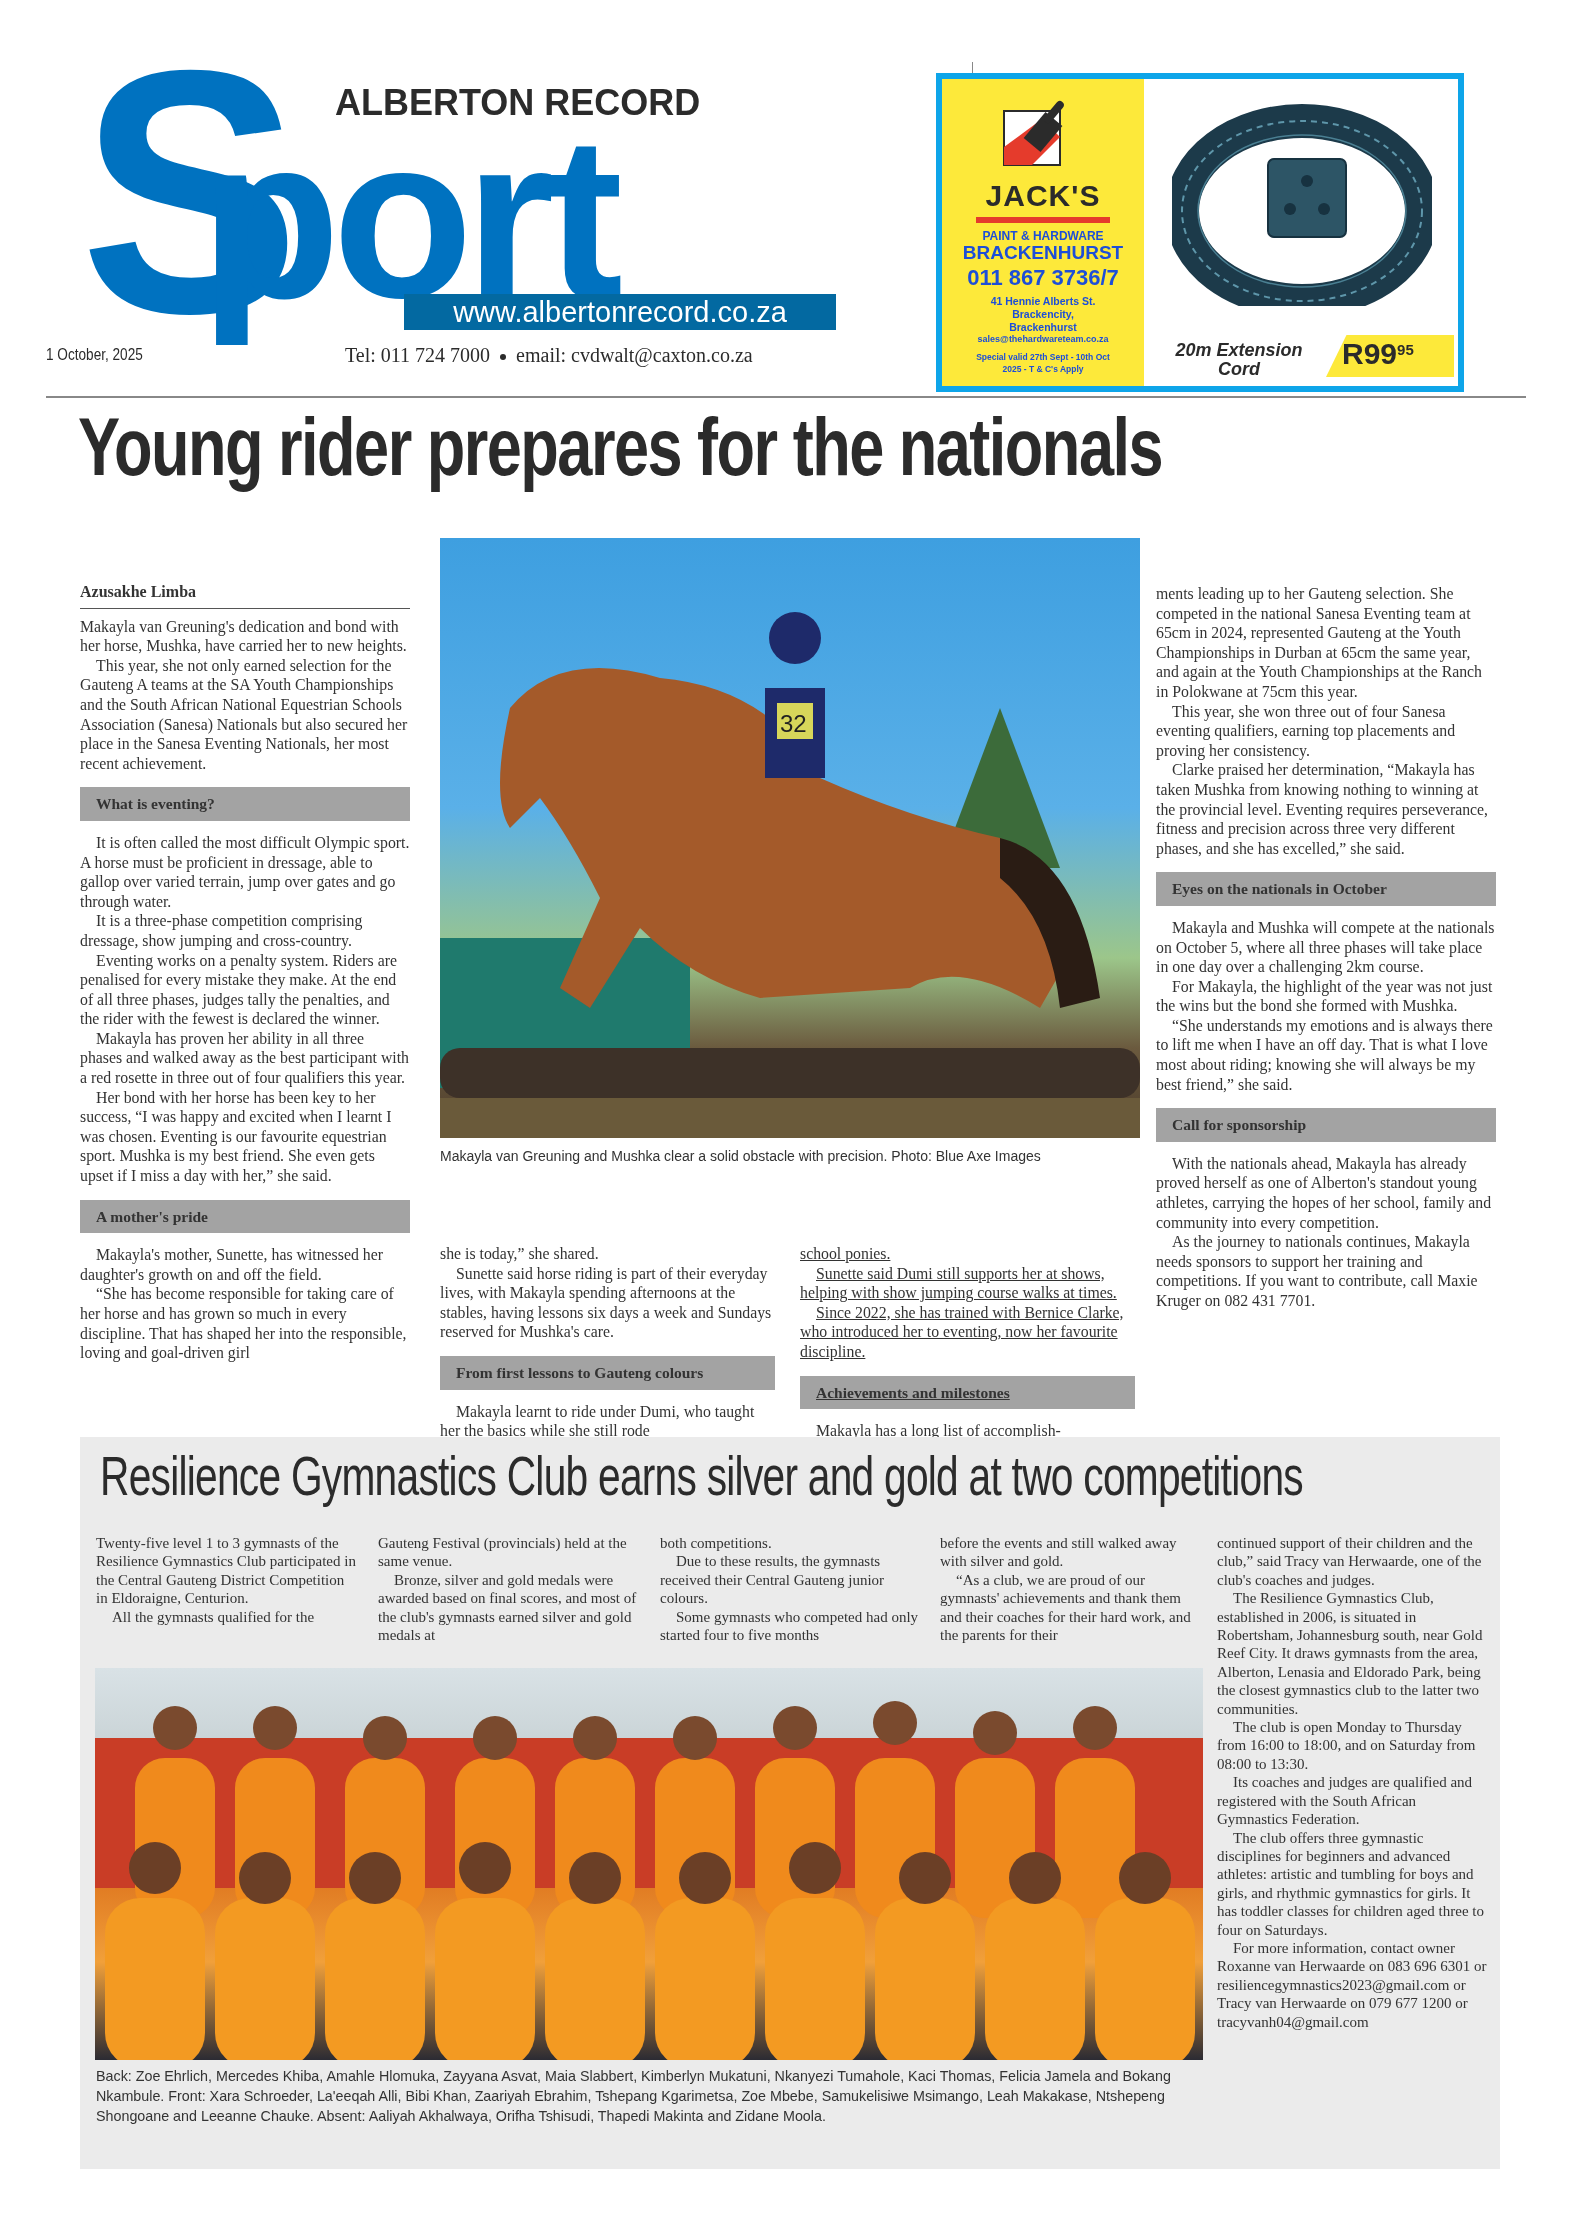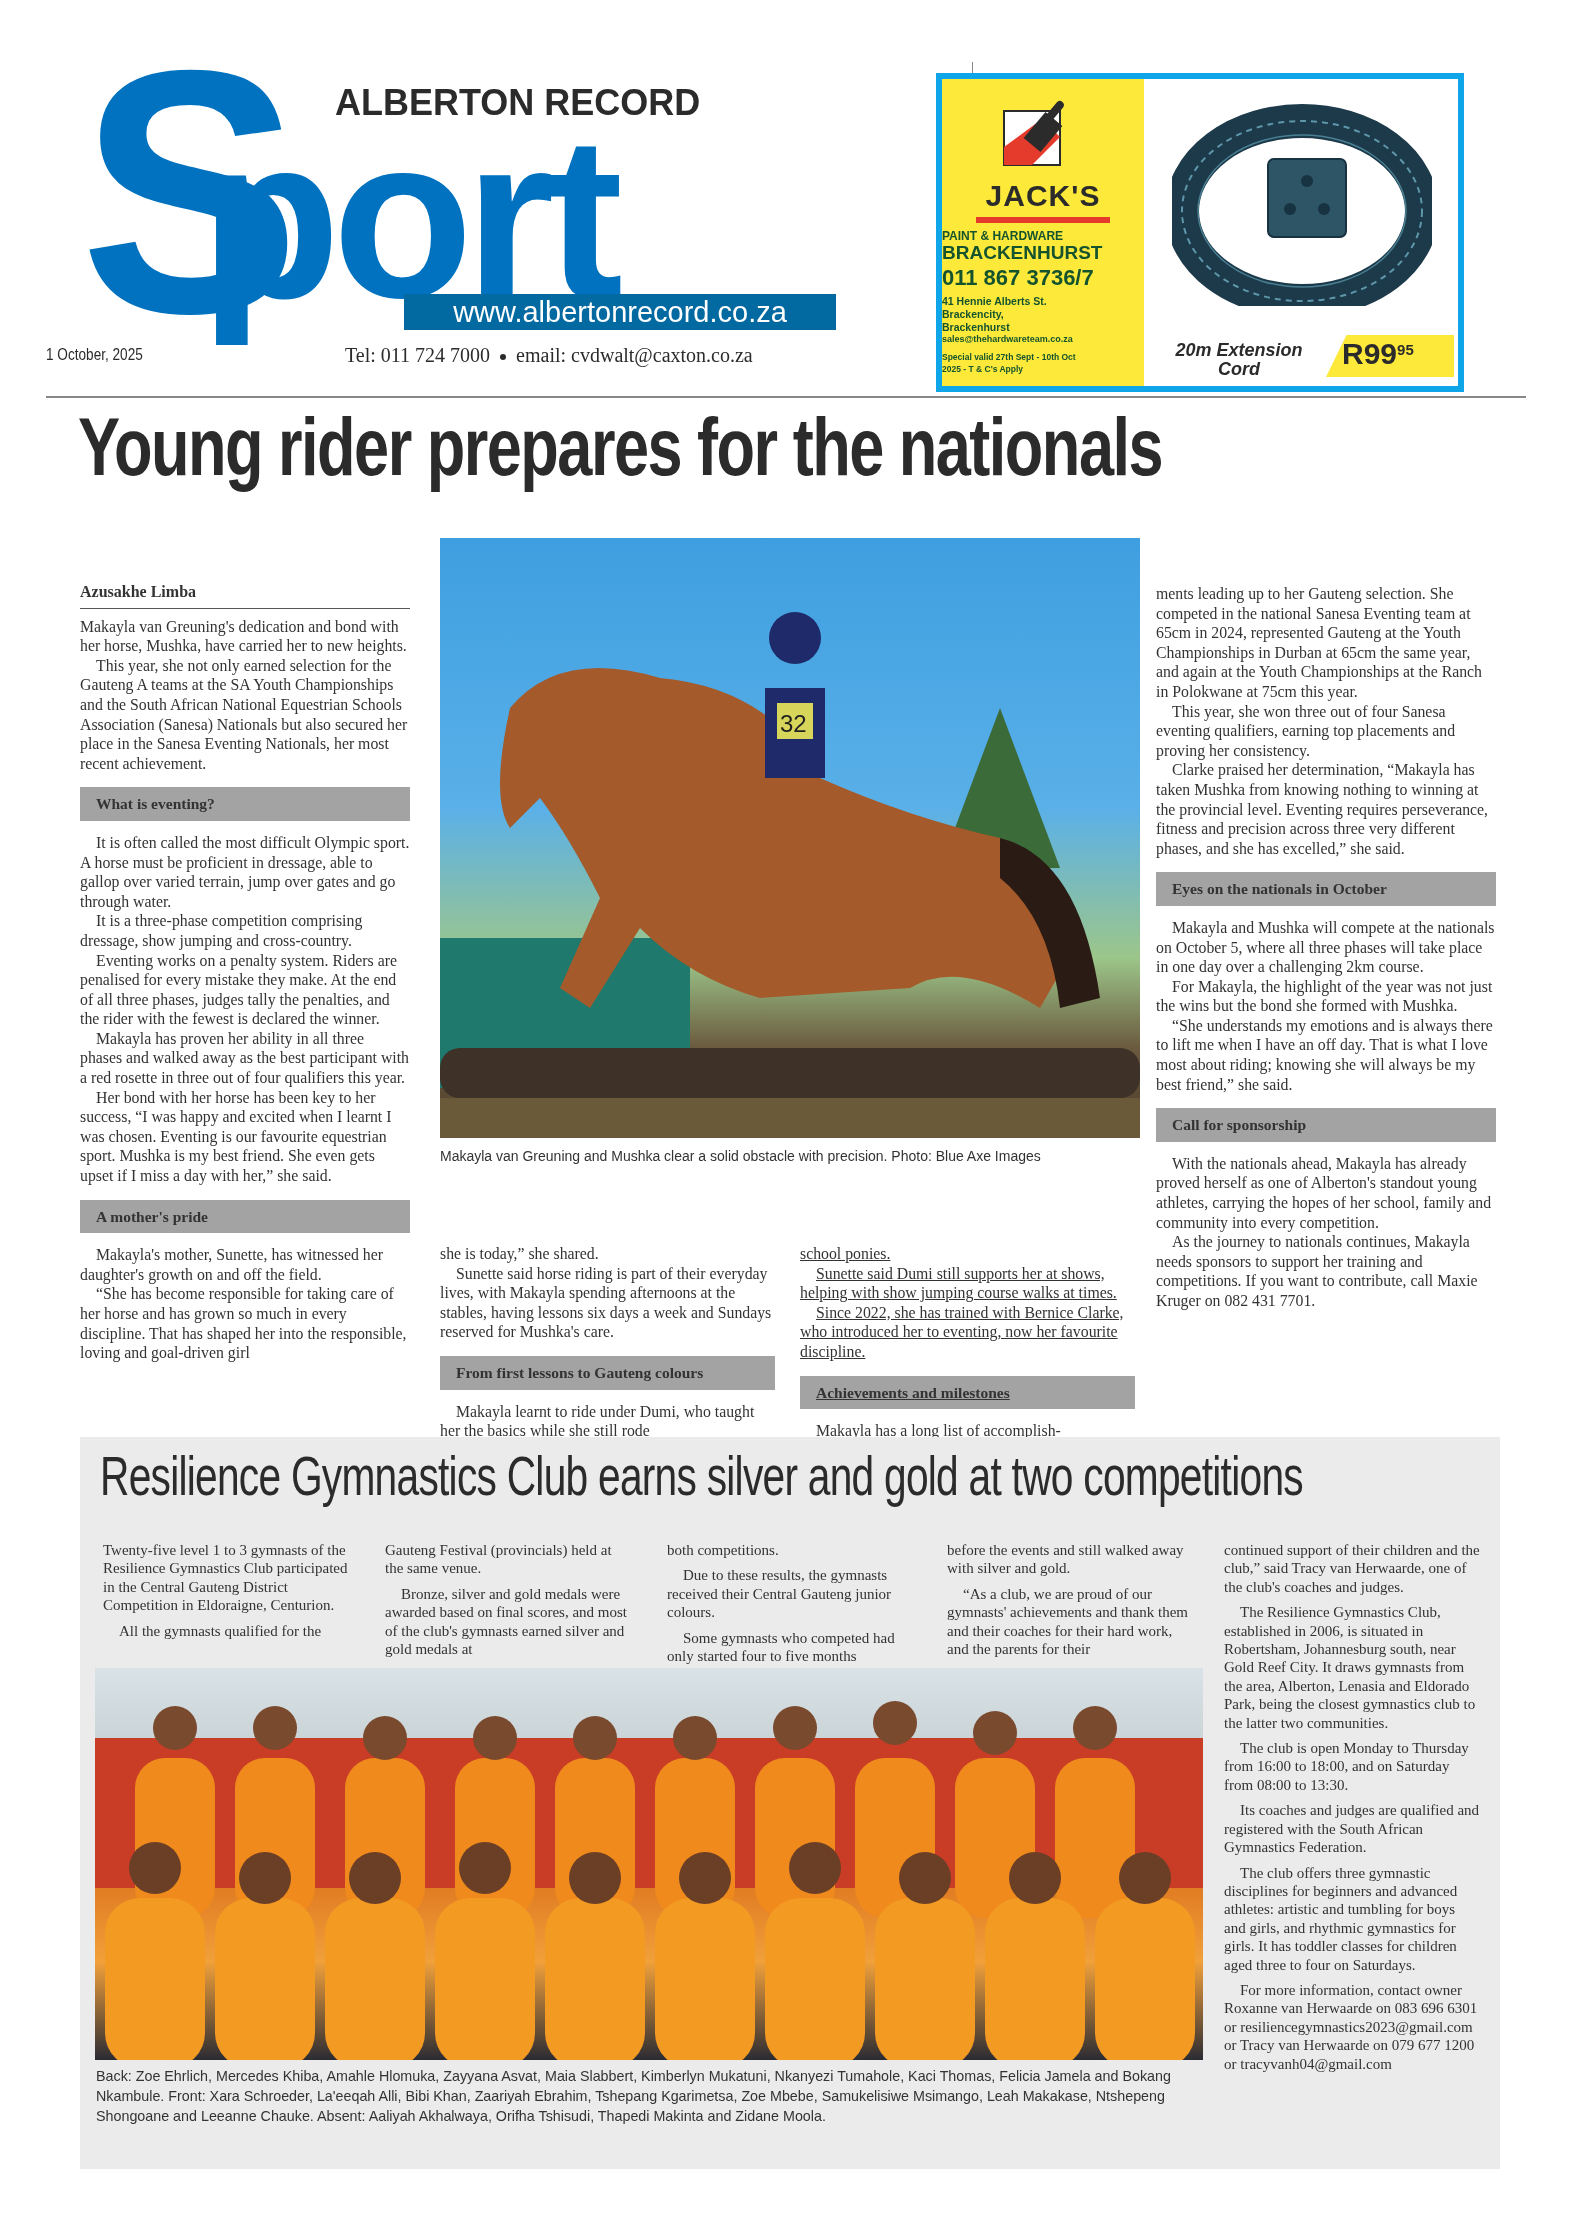--- a/index.html
+++ b/index.html
@@ -16,21 +16,21 @@
   .mast-dot { display:inline-block; width:6px; height:6px; border-radius:3px; background:#2b2b2b; margin:0 10px; vertical-align:middle; }
   .v-div { left:972px; top:62px; width:1px; height:330px; background:#888; }
   .h-div { left:46px; top:396px; width:1480px; height:2px; background:#888; }
 
   
   .ad { left:936px; top:73px; width:516px; height:307px; border:6px solid #0ea5e9; background:#fff; }
   .ad-yellow { left:0; top:0; width:202px; height:307px; background:#fde93a; }
   .ad-logo { left:60px; top:18px; width:80px; height:70px; }
   .ad-brand { left:0; width:202px; top:100px; text-align:center; font-family:"Liberation Sans", sans-serif; font-weight:bold; font-size:30px; color:#2b2b2b; letter-spacing:1px; }
   .ad-redbar { left:34px; top:138px; width:134px; height:6px; background:#e53b2c; }
-  .ad-line { left:0; width:202px; text-align:left; font-family:"Liberation Sans", sans-serif; color:#14532d; font-weight:bold; }
+  .ad-line { left:0; width:202px; text-align:center; font-family:"Liberation Sans", sans-serif; color:#1d4ed8; font-weight:bold; }
   .ad-coil { left:230px; top:22px; width:260px; height:205px; }
   .ad-product { left:212px; top:262px; width:170px; text-align:center; font-family:"Liberation Sans", sans-serif; font-weight:bold; font-style:italic; font-size:18px; line-height:19px; color:#2b2b2b; }
   .ad-price-bg { left:384px; top:256px; width:128px; height:42px; background:#fde93a; clip-path:polygon(16% 0,100% 0,100% 100%,0 100%); }
   .ad-price { left:400px; top:258px; font-family:"Liberation Sans", sans-serif; font-weight:bold; font-size:30px; color:#2b2b2b; }
   .ad-price sup { font-size:15px; vertical-align:top; position:relative; top:4px; }
 
   
   .hl1 { left:78px; top:400px; font-family:"Liberation Sans", sans-serif; font-weight:bold; font-size:82px; color:#2b2b2b; letter-spacing:-2px; transform:scaleX(0.77); transform-origin:left top; white-space:nowrap; }
 
   
@@ -40,21 +40,21 @@
   .byline { font-weight:bold; font-size:16px; border-bottom:1px solid #555; padding-bottom:6px; margin-bottom:8px; }
   .subhead { background:#a3a3a3; font-weight:bold; font-size:15.5px; padding:7px 16px; margin:14px 0 12px 0; }
 
   .photo1 { left:440px; top:538px; width:700px; height:600px; background:linear-gradient(180deg,#3e9fe0 0%,#5ab0e8 45%,#9cc68a 70%,#6b5a3e 85%,#4a3a2a 100%); overflow:hidden; }
   .cap1 { left:440px; top:1146px; width:700px; font-family:"Liberation Sans", sans-serif; font-size:14px; line-height:20px; color:#333; }
 
   
   .box2 { left:80px; top:1437px; width:1420px; height:732px; background:#ebebeb; }
   .hl2 { left:100px; top:1444px; font-family:"Liberation Sans", sans-serif; font-size:55px; color:#2b2b2b; transform:scaleX(0.74); transform-origin:left top; white-space:nowrap; letter-spacing:-1px; }
   .col2 { position:absolute; font-size:15px; line-height:18.4px; color:#333; }
-  .col2 p { margin:7px; text-indent:16px; }
+  .col2 p { margin:0; text-indent:16px; }
   .col2 p.noind { text-indent:0; }
   .photo2 { left:95px; top:1668px; width:1108px; height:392px; background:linear-gradient(180deg,#d9e2e6 0%,#c9d3d6 20%,#d24a2a 30%,#e07a22 55%,#f1a03a 75%,#2b2b33 100%); overflow:hidden; }
   .cap2 { left:96px; top:2066px; width:1110px; font-family:"Liberation Sans", sans-serif; font-size:14.3px; line-height:20px; color:#333; }
 </style>
 </head>
 <body>
 
 <div class="abs mast-s">S</div>
 <div class="abs mast-port">port</div>
 <div class="abs mast-pub">ALBERTON RECORD</div>

